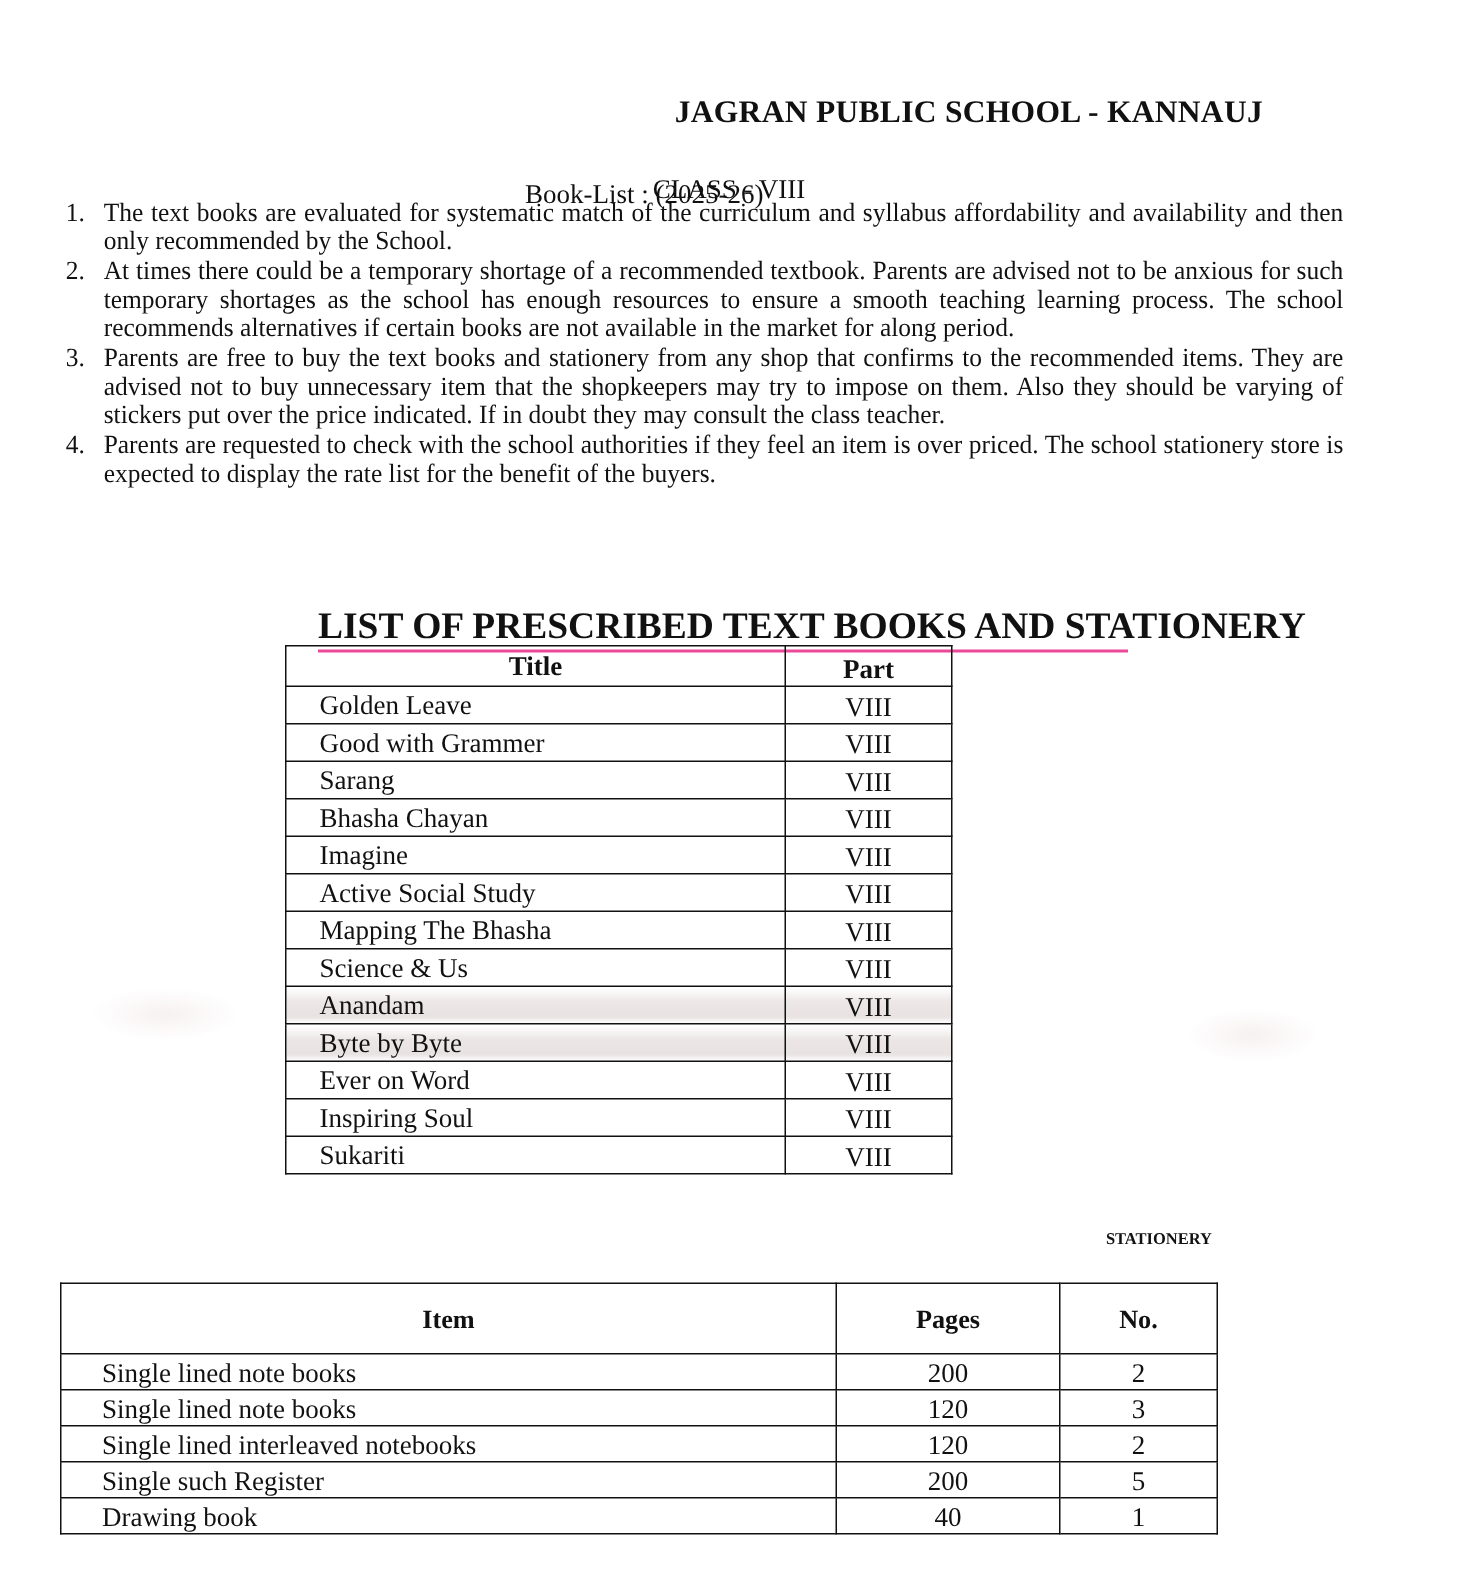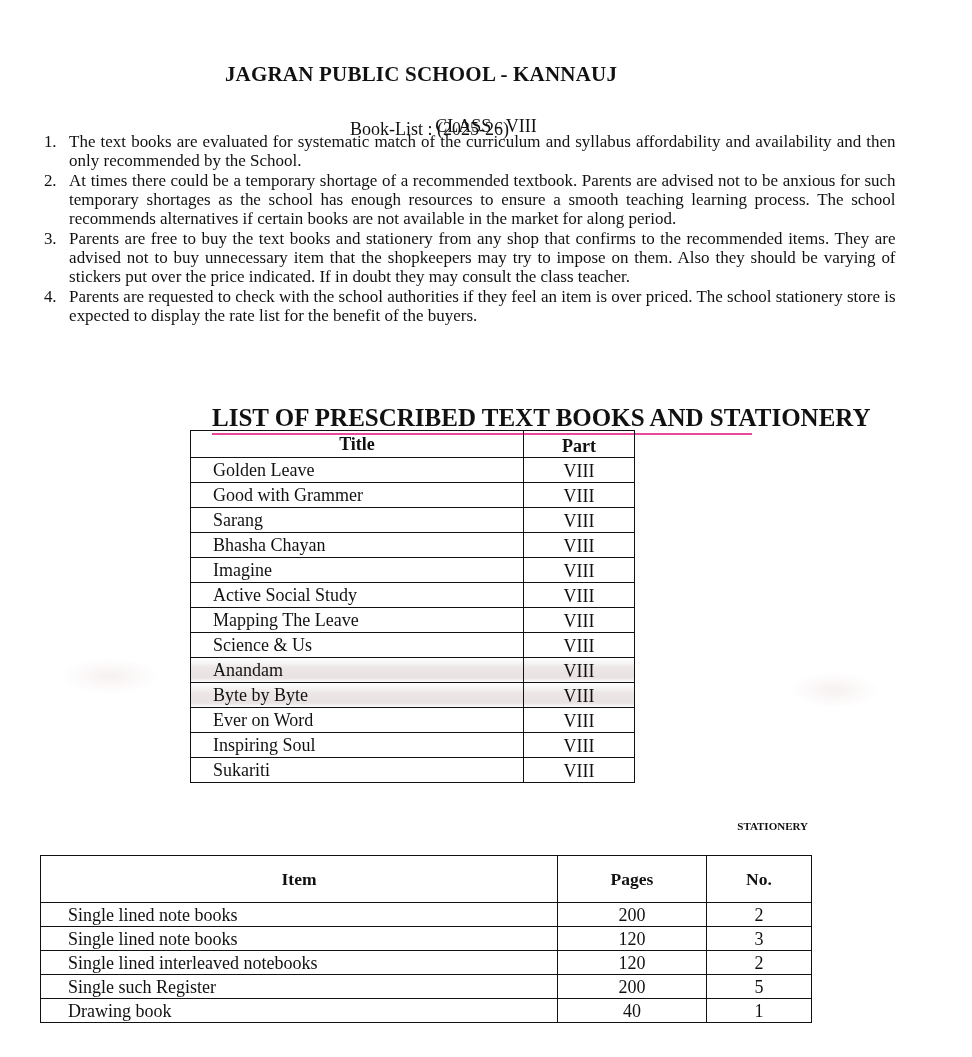--- a/index.html
+++ b/index.html
@@ -17,21 +17,21 @@
     }
     .page {
       position: absolute;
       left: 0; top: 0;
       width: 972px; height: 1057px;
     }
     .school-title {
       position: absolute;
       left: 0; width: 842px;
       top: 62px;
-      text-align: center;
+      text-align: right;
       font-weight: bold;
       font-size: 21px;
       letter-spacing: 0.2px;
     }
     .booklist-line {
       position: absolute;
       left: 0; width: 859px;
       top: 91px;
       text-align: center;
       font-size: 18px;
@@ -207,21 +207,21 @@
         </tr>
       <tr>
           <td>Imagine</td>
           <td class="col-part">VIII</td>
         </tr>
       <tr>
           <td>Active Social Study</td>
           <td class="col-part">VIII</td>
         </tr>
       <tr>
-          <td>Mapping The Leave</td>
+          <td>Mapping The Bhasha</td>
           <td class="col-part">VIII</td>
         </tr>
       <tr>
           <td>Science &amp; Us</td>
           <td class="col-part">VIII</td>
         </tr>
       <tr class="shaded">
           <td>Anandam</td>
           <td class="col-part">VIII</td>
         </tr>

